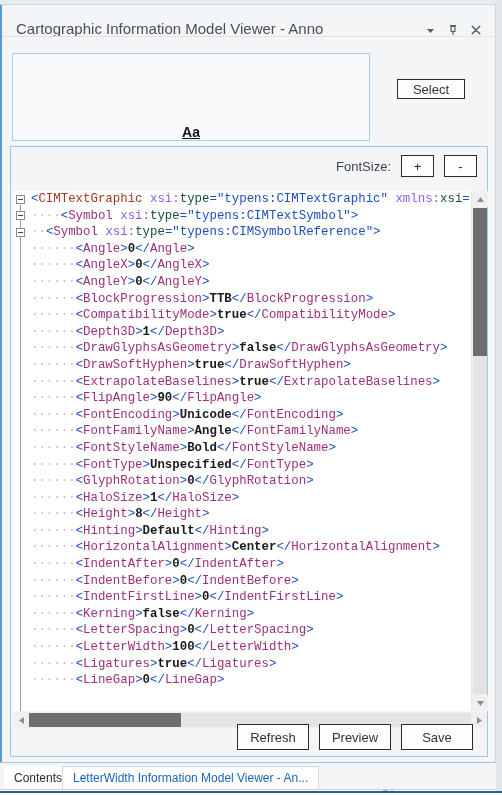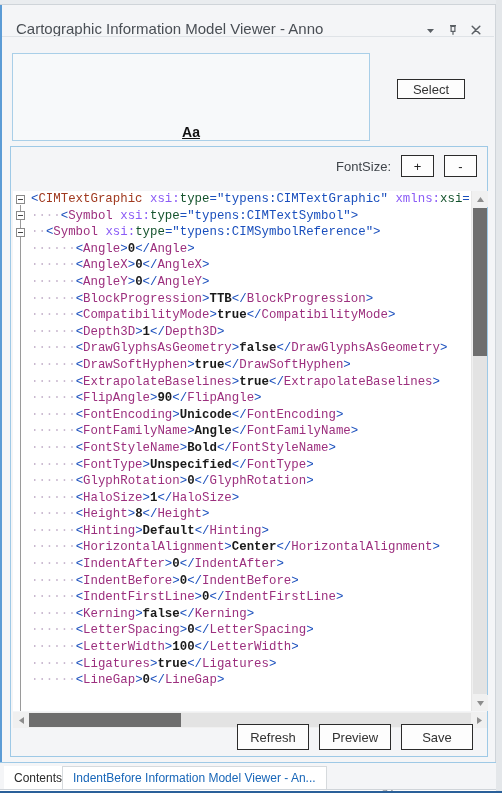--- a/index.html
+++ b/index.html
@@ -275,15 +275,15 @@
     <div id="btn-row">
       <div class="abtn">Refresh</div>
       <div class="abtn">Preview</div>
       <div class="abtn">Save</div>
     </div>
   </div>
 
   <div id="tabstrip">
     <div id="tabstrip-top"></div>
     <div class="tab" id="tab-contents">Contents</div>
-    <div class="tab" id="tab-cim">IndentBefore Information Model Viewer - An...</div>
+    <div class="tab" id="tab-cim">LetterWidth Information Model Viewer - An...</div>
   </div>
 </div>
 
 </body></html>

